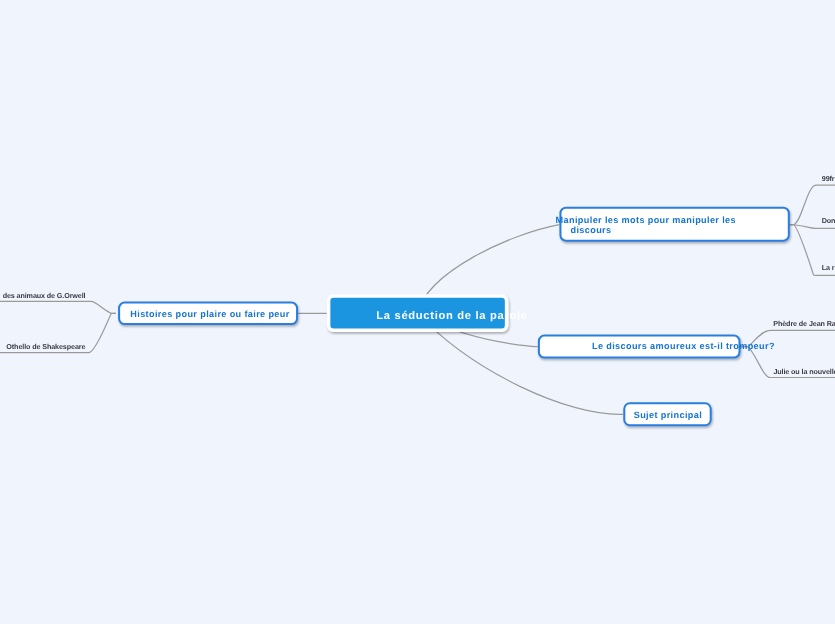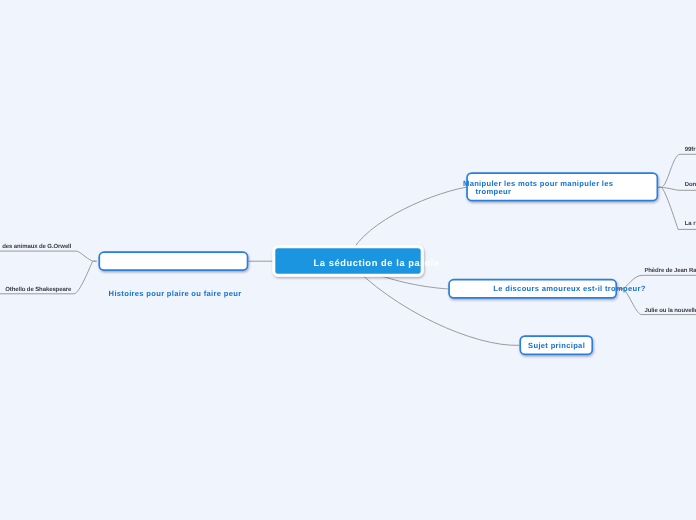--- a/index.html
+++ b/index.html
@@ -46,23 +46,23 @@
       <rect x="99.25" y="252.15" width="148.3" height="17.9" rx="4.6" fill="#ffffff" stroke="#2a7ee0" stroke-width="1.7"></rect>
       <rect x="449.05" y="279.65" width="167.2" height="18.3" rx="4.6" fill="#ffffff" stroke="#2a7ee0" stroke-width="1.7"></rect>
       <rect x="520.25" y="336.05" width="72" height="18.3" rx="4.6" fill="#ffffff" stroke="#2a7ee0" stroke-width="1.7"></rect>
       <rect x="273.8" y="246.7" width="148.4" height="28.5" rx="4.2" fill="#1b95e0" stroke="#ffffff" stroke-width="3"></rect>
     </g>
   </svg>
 
   <div class="lbl root-lbl" style="left:285.6px;top:258.3px;padding-left:28px;">La séduction de la parole</div>
 
   <div class="lbl branch-lbl" style="left:463px;top:180.2px;">Manipuler les mots pour manipuler les</div>
-  <div class="lbl branch-lbl" style="left:475.4px;top:188.2px;">trompeur</div>
+  <div class="lbl branch-lbl" style="left:475.4px;top:188.2px;">discours</div>
 
-  <div class="lbl branch-lbl" style="left:108.6px;top:258.1px;margin-top:32px;">Histoires pour plaire ou faire peur</div>
+  <div class="lbl branch-lbl" style="left:108.6px;top:258.1px;">Histoires pour plaire ou faire peur</div>
 
   <div class="lbl branch-lbl" style="left:457.3px;top:285.4px;margin-left:36px;">Le discours amoureux est-il trompeur?</div>
 
   <div class="lbl branch-lbl" style="left:528.1px;top:342.3px;text-align:right;">Sujet principal</div>
 
   <div class="lbl leaf-lbl" style="left:684.8px;top:146.7px;">99fr</div>
   <div class="lbl leaf-lbl" style="left:684.8px;top:182.4px;">Don</div>
   <div class="lbl leaf-lbl" style="left:684.8px;top:221.3px;">La r</div>
   <div class="lbl leaf-lbl" style="left:2.2px;top:243.5px;">des animaux de G.Orwell</div>
   <div class="lbl leaf-lbl" style="left:5.3px;top:286.6px;">Othello de Shakespeare</div>

